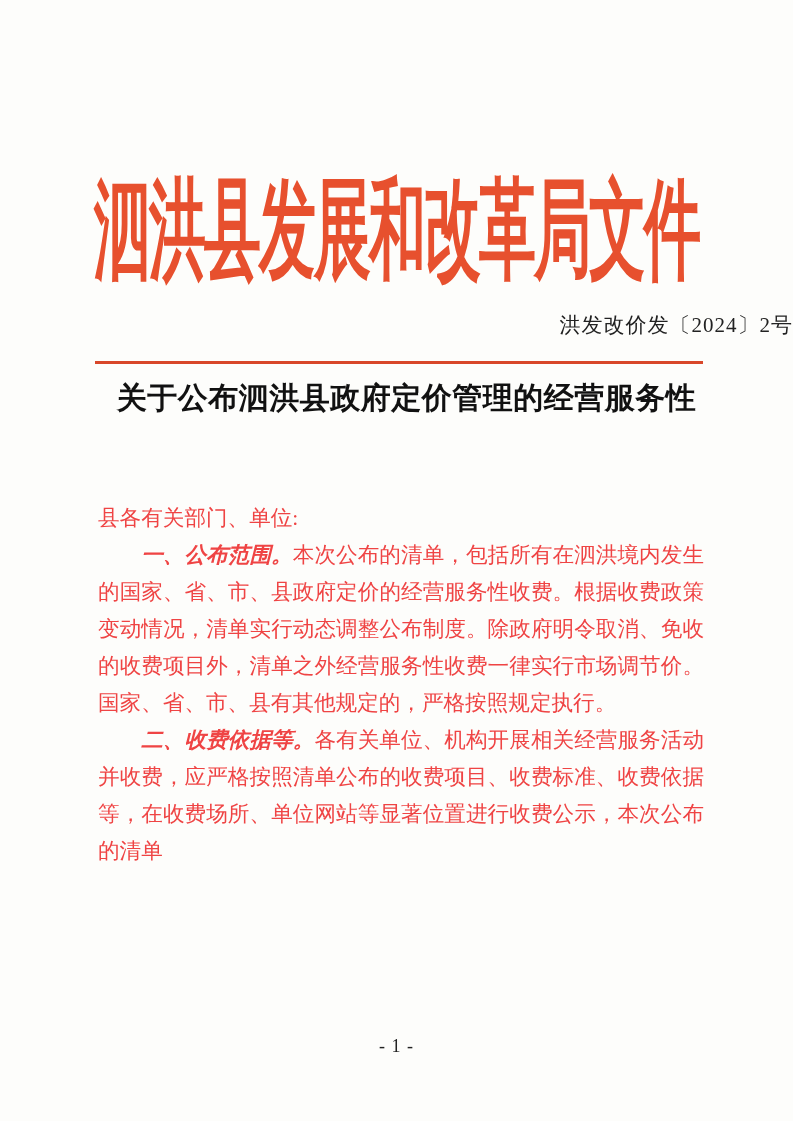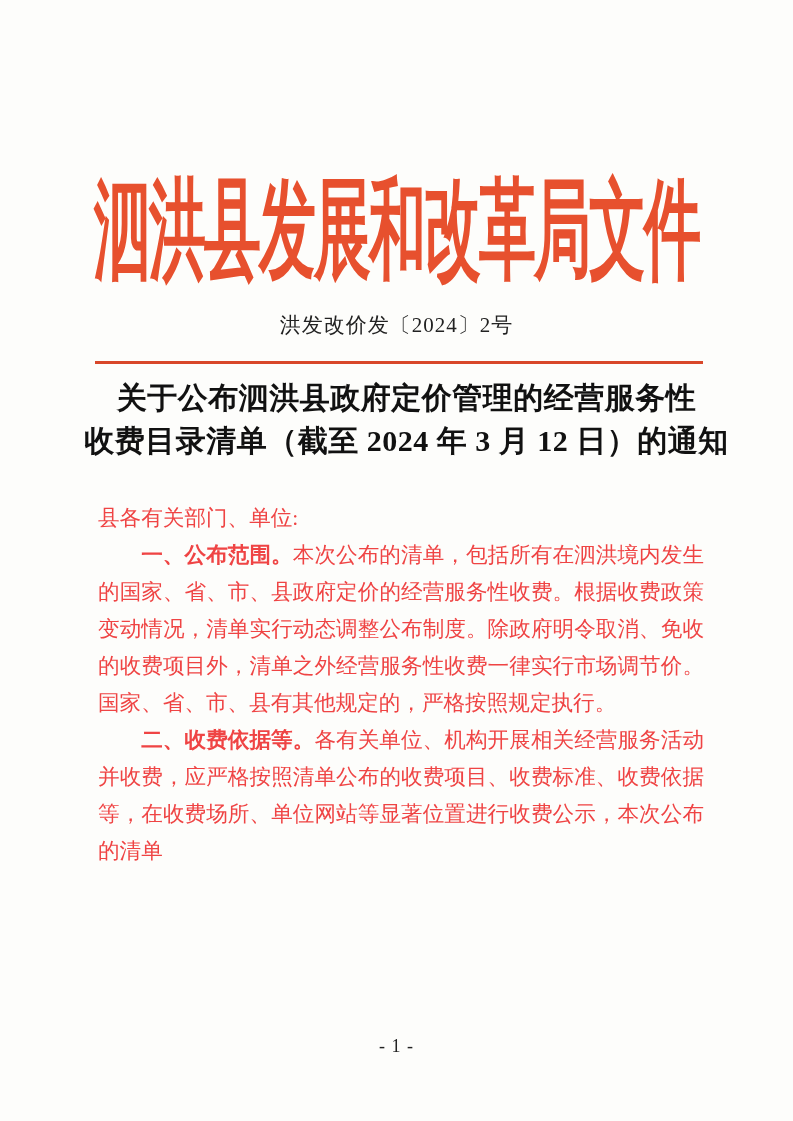--- a/index.html
+++ b/index.html
@@ -30,21 +30,21 @@
     letter-spacing: -2px;
     white-space: nowrap;
     transform: scaleY(1.92);
     transform-origin: 50% 0;
   }
   .doc-number {
     position: absolute;
     top: 311px;
     left: 0;
     right: 0;
-    text-align: center;
+    text-align: right;
     font-size: 21px;
     letter-spacing: 1px;
     color: #222;
   }
   .red-line {
     position: absolute;
     top: 361px;
     left: 95px;
     width: 608px;
     height: 3px;
@@ -71,21 +71,21 @@
     left: 98px;
     width: 606px;
     font-size: 21.6px;
     line-height: 37px;
     text-align: justify;
     text-justify: inter-ideograph;
     color: #ef4444;
   }
   .body-text p { margin: 0; }
   .para { text-indent: 2em; }
-  .lead { font-weight: bold; }
+  .lead { font-weight: bold; font-style: italic; }
   .page-footer {
     position: absolute;
     top: 1036px;
     left: 0;
     right: 0;
     text-align: center;
     font-size: 18px;
     letter-spacing: 1px;
     color: #222;
   }
@@ -96,21 +96,20 @@
 <div class="page">
 
   <div class="agency-title">泗洪县发展和改革局文件</div>
 
   <div class="doc-number">洪发改价发〔2024〕2号</div>
 
   <div class="red-line"></div>
 
   <h1 class="doc-title">
     <span class="title-line">关于公布泗洪县政府定价管理的经营服务性</span>
-    <span class="title-line">收费目录清单（截至 2024 年 3 月 12 日）的通知</span>
   </h1>
 
   <div class="body-text">
     <p class="salutation">县各有关部门、单位:</p>
 
 
     <p class="para"><span class="lead">一、公布范围。</span><span>本次公布的清单，包括所有在泗洪境内发生的国家、省、市、县政府定价的经营服务性收费。根据收费政策变动情况，清单实行动态调整公布制度。除政府明令取消、免收的收费项目外，清单之外经营服务性收费一律实行市场调节价。国家、省、市、县有其他规定的，严格按照规定执行。</span></p>
 
     <p class="para"><span class="lead">二、收费依据等。</span><span>各有关单位、机构开展相关经营服务活动并收费，应严格按照清单公布的收费项目、收费标准、收费依据等，在收费场所、单位网站等显著位置进行收费公示，本次公布的清单</span></p>
   </div>

